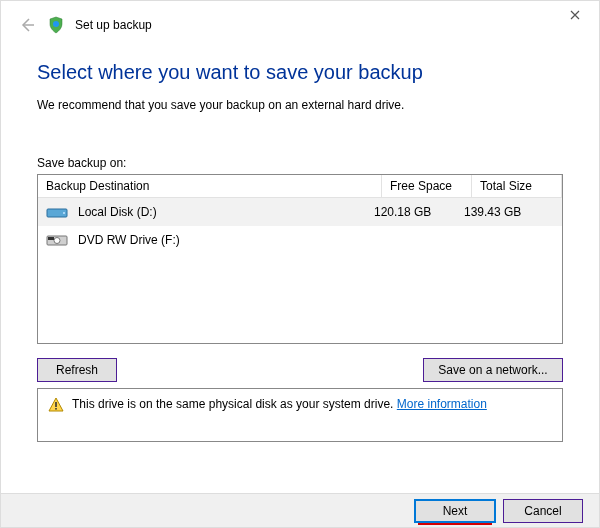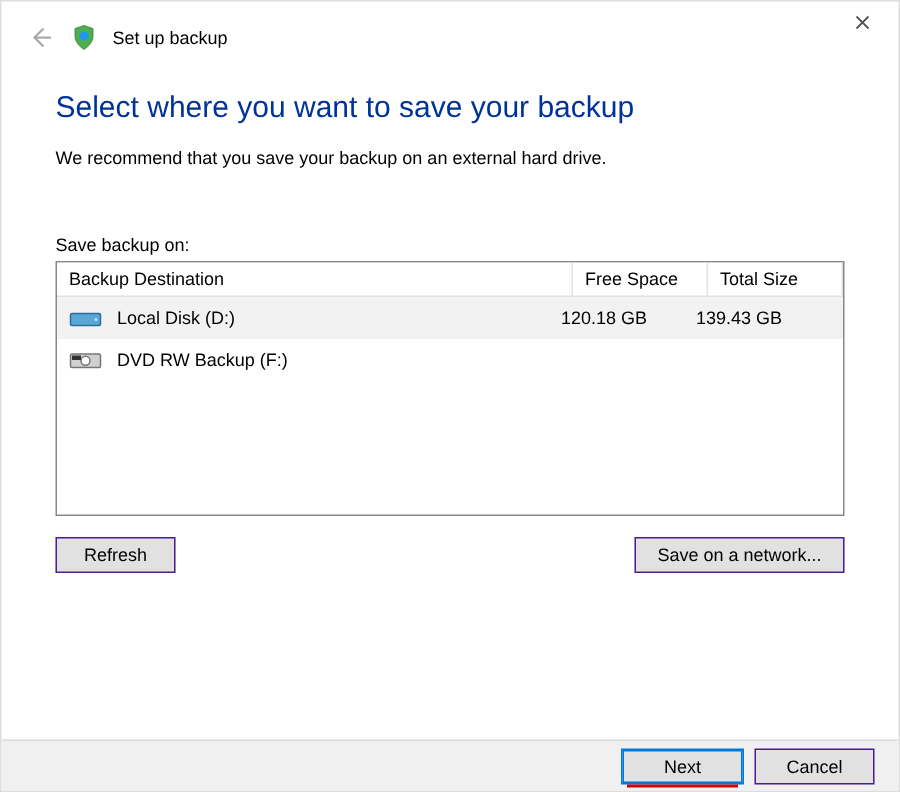--- a/index.html
+++ b/index.html
@@ -161,31 +161,44 @@
       </div>
       <div class="row">
         <div class="col-dest">
           <span class="drive-icon">
             <svg viewBox="0 0 22 18" width="22" height="18">
                 <rect x="1" y="5" width="20" height="9" rx="1" fill="#d0d0d0" stroke="#777"></rect>
                 <circle cx="11" cy="9.5" r="3" fill="#fff" stroke="#777"></circle>
                 <rect x="2" y="6" width="6" height="3" fill="#333"></rect>
               </svg>
           </span>
-          <span>DVD RW Backup (F:)</span>
+          <span>DVD RW Drive (F:)</span>
         </div>
         <div class="col-free"></div>
         <div class="col-total"></div>
       </div>
     </div>
   </div>
 
   <div class="below-list">
     <button class="btn">Refresh</button>
     <button class="btn" style="min-width:140px">Save on a network...</button>
   </div>
 
+  <div class="info-box">
+    <span class="warn-icon">
+      <svg viewBox="0 0 16 16" width="16" height="16">
+          <path d="M8 1 L15 14 H1 Z" fill="#ffd54f" stroke="#b28900"></path>
+          <rect x="7.2" y="5" width="1.6" height="5" fill="#333"></rect>
+          <rect x="7.2" y="11" width="1.6" height="1.6" fill="#333"></rect>
+        </svg>
+    </span>
+    <div class="info-text">
+      <span>This drive is on the same physical disk as your system drive.</span>
+      <a>More information</a>
+    </div>
+  </div>
 </div>
 
 <div class="footer">
   <button class="btn btn-next">Next</button>
   <button class="btn btn-cancel">Cancel</button>
 </div>
 
 </body></html>

